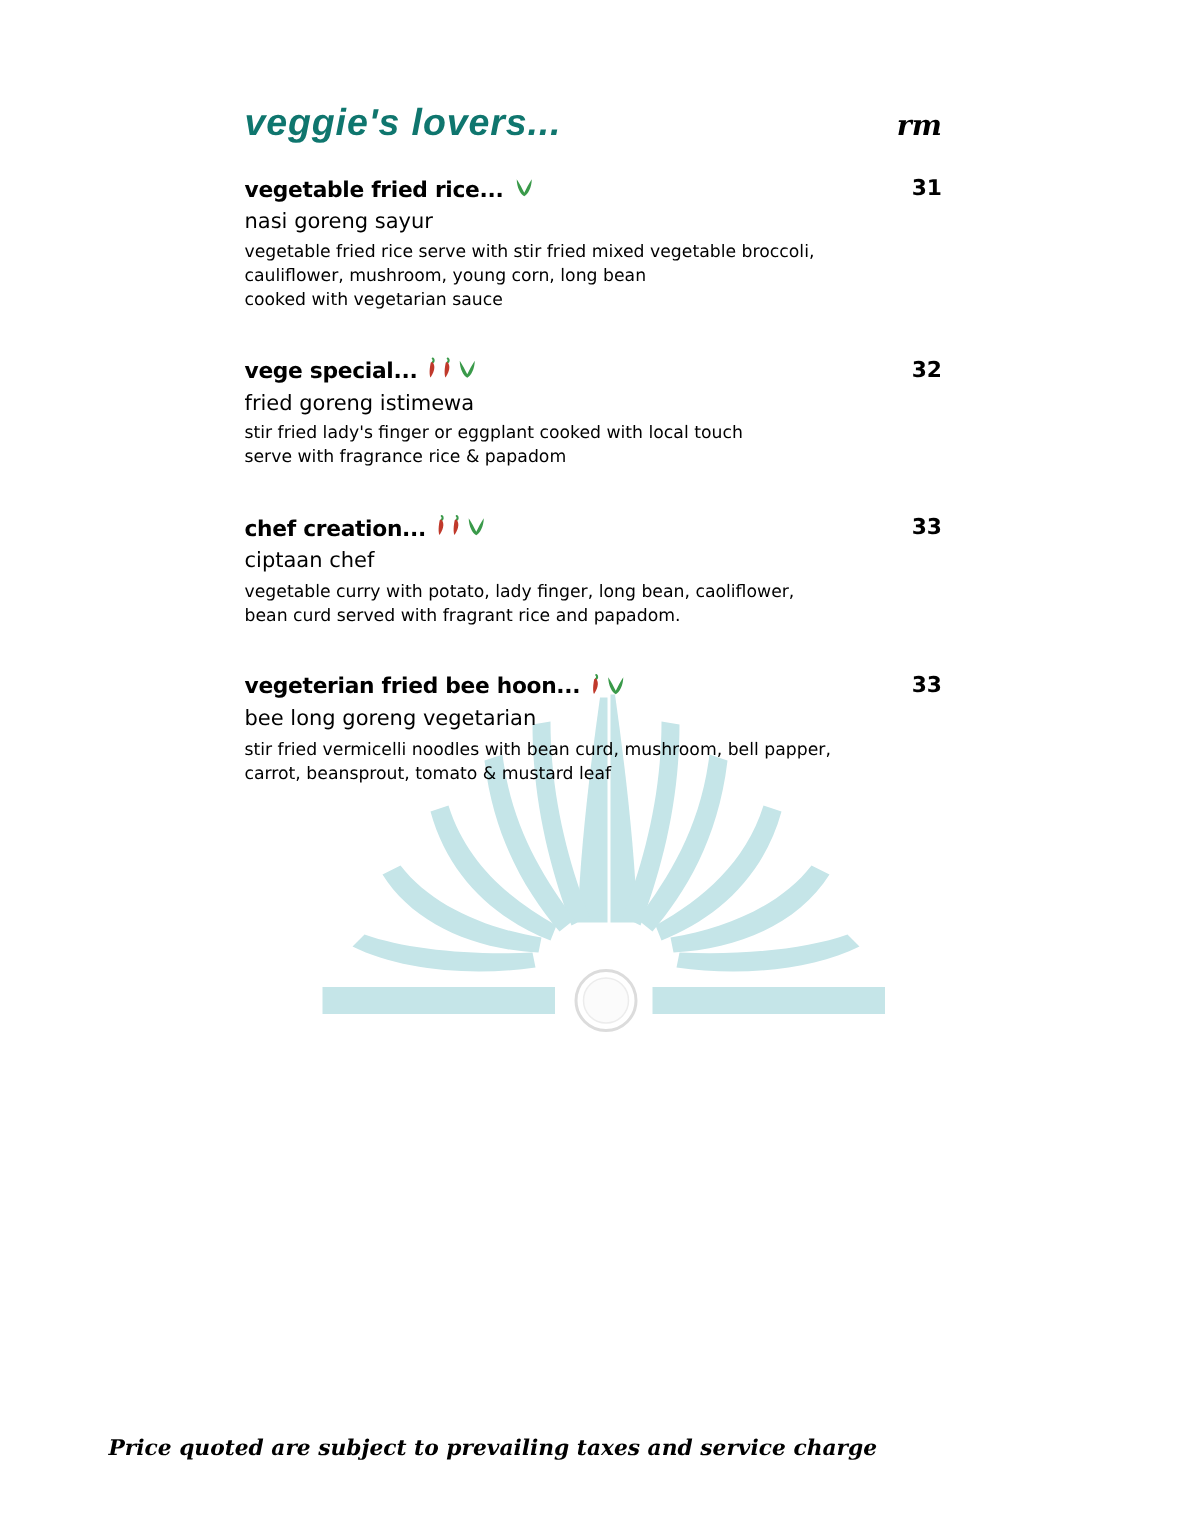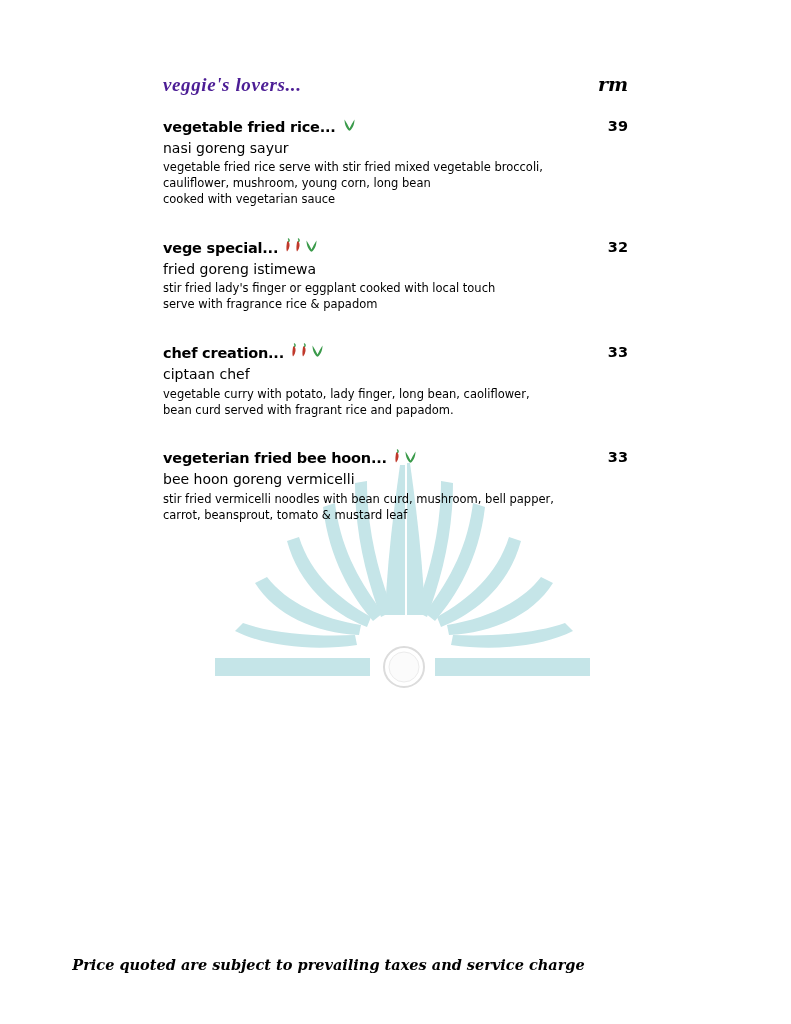--- a/index.html
+++ b/index.html
@@ -36,26 +36,26 @@
   .header {
     position: absolute;
     left: 163px;
     top: 52px;
     width: 465px;
     display: flex;
     justify-content: space-between;
     align-items: baseline;
   }
   .header-title {
-    font-family: Liberation Serif, serif;
+    font-family: Liberation Sans, sans-serif;
     font-style: italic;
     font-weight: bold;
-    font-size: 19px;
+    font-size: 25px;
     letter-spacing: 0.6px;
-    color: #4c1d95;
+    color: #0f766e;
   }
   .header-price-label {
     font-family: "DejaVu Serif", serif;
     font-style: italic;
     font-weight: bold;
     font-size: 19px;
     color: #000;
     margin-top: 21px;
   }
 
@@ -186,21 +186,21 @@
         <div class="item-name-wrap">
           <span class="item-name">vegetable fried rice...</span>
           <span class="icons">
             <span class="leaf-icon">
               <svg width="13" height="14" viewBox="0 0 13 14">
                   <path d="M1.5 1.5 C1.5 7, 4 11.5, 6.5 12.8 C9 11.5, 11.5 7, 11.5 1.5 C9.5 4.5, 8 7.5, 6.5 10.5 C5 7.5, 3.5 4.5, 1.5 1.5 Z" fill="#3a9a4a"></path>
                 </svg>
             </span>
           </span>
         </div>
-        <div class="item-price">39</div>
+        <div class="item-price">31</div>
       </div>
       <div class="item-subtitle">nasi goreng sayur</div>
       <div class="item-desc">vegetable fried rice serve with stir fried mixed vegetable broccoli,
 cauliflower, mushroom, young corn, long bean
 cooked with vegetarian sauce</div>
     </div>
 
     <div class="menu-item">
       <div class="item-row">
         <div class="item-name-wrap">
@@ -276,21 +276,21 @@
             </span>
             <span class="leaf-icon">
               <svg width="13" height="14" viewBox="0 0 13 14">
                   <path d="M1.5 1.5 C1.5 7, 4 11.5, 6.5 12.8 C9 11.5, 11.5 7, 11.5 1.5 C9.5 4.5, 8 7.5, 6.5 10.5 C5 7.5, 3.5 4.5, 1.5 1.5 Z" fill="#3a9a4a"></path>
                 </svg>
             </span>
           </span>
         </div>
         <div class="item-price">33</div>
       </div>
-      <div class="item-subtitle">bee hoon goreng vermicelli</div>
+      <div class="item-subtitle">bee long goreng vegetarian</div>
       <div class="item-desc">stir fried vermicelli noodles with bean curd, mushroom, bell papper,
 carrot, beansprout, tomato &amp; mustard leaf</div>
     </div>
 
   </div>
 
   <div class="footer">
     <span class="footer-text">Price quoted are subject to prevailing taxes and service charge</span>
   </div>
 

